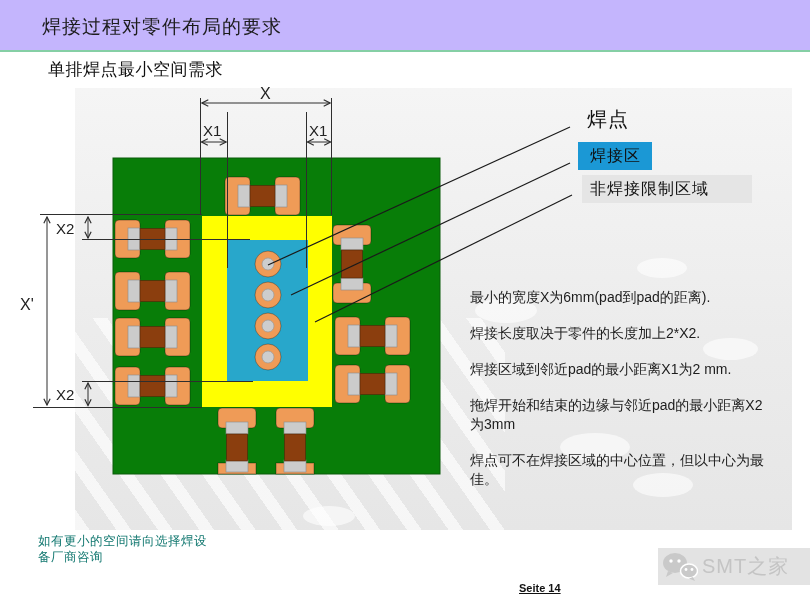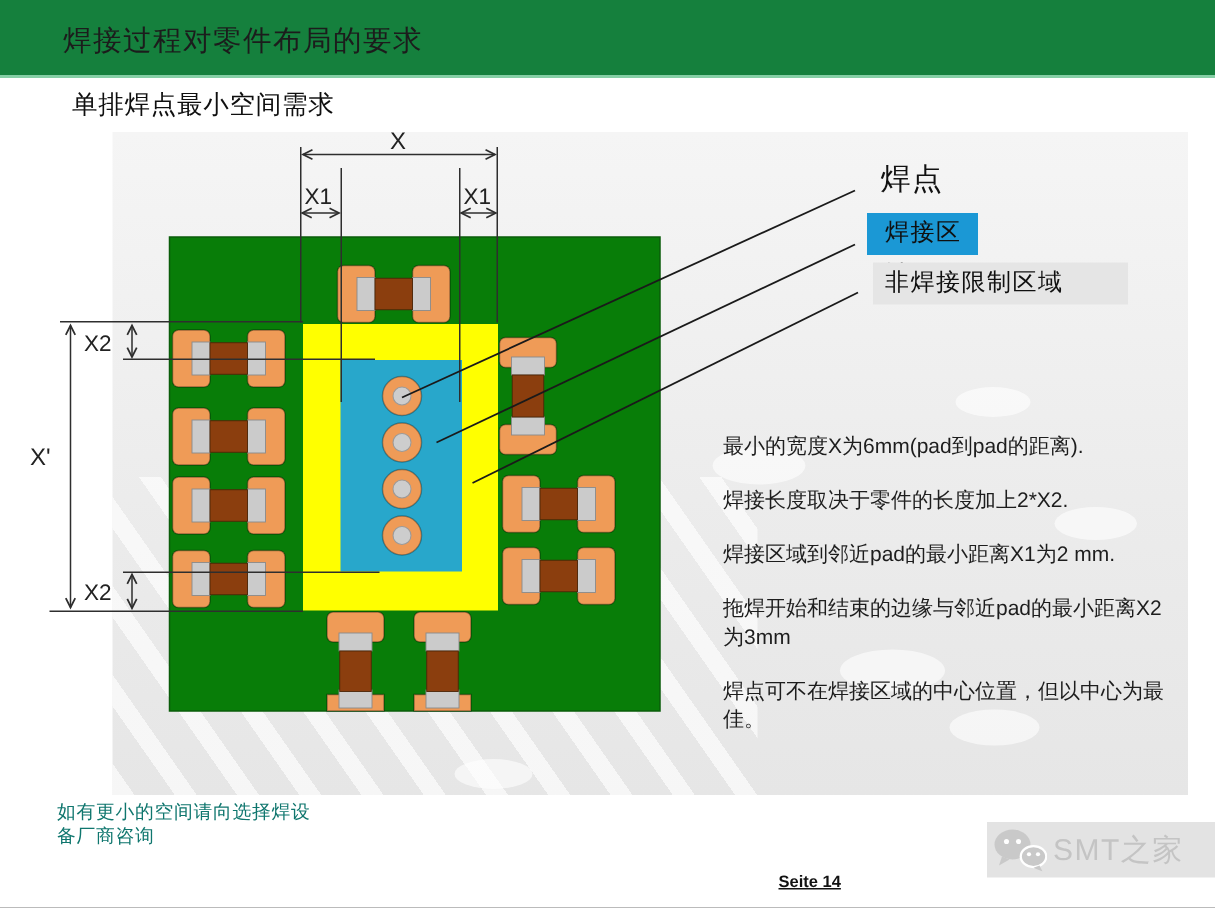--- a/index.html
+++ b/index.html
@@ -38,41 +38,41 @@
   .dim-big{font-size:16px;}
   .legend-joint{
     position:absolute;left:587px;top:106px;font-size:20px;color:#111;letter-spacing:1px;
   }
   .legend-box{
     position:absolute;height:28px;line-height:28px;font-size:16px;color:#101010;
     letter-spacing:1px;box-sizing:border-box;
   }
   .legend-blue{left:578px;top:142px;width:74px;padding-left:12px;}
   .legend-yellow{left:582px;top:175px;width:170px;padding-left:8px;}
-  .notes{position:absolute;left:470px;top:288px;width:305px;margin-left:12px;}
+  .notes{position:absolute;left:470px;top:288px;width:305px;}
   .notes p{margin:0 0 17px 0;font-size:14px;line-height:19px;color:#1d1d1d;}
   .footnote{
     position:absolute;left:38px;top:533px;margin:0;font-size:12.5px;line-height:16px;
     color:#0f766e;white-space:pre-line;letter-spacing:.5px;
   }
   .page-num{
     position:absolute;left:519px;top:582px;margin:0;font-size:11px;font-weight:bold;color:#111;text-decoration:underline;
   }
   .watermark{
     position:absolute;left:662px;top:551px;display:flex;align-items:center;gap:4px;
     color:#c4c4c4;
   }
   .watermark .wm-text{font-size:20px;letter-spacing:1px;}
 </style>
 </head>
 <body>
 
 <div class="slide">
 
-  <header class="titlebar" id="titlebar" style="background: #15803d;">
+  <header class="titlebar" id="titlebar" style="background: #c4b5fd;">
     <h1 class="title">焊接过程对零件布局的要求</h1>
   </header>
 
   <h2 class="subtitle">单排焊点最小空间需求</h2>
 
   <div class="photo-bg">
     <div class="stripes"></div>
     <div class="blob" style="left:400px;top:210px;width:62px;height:25px;"></div>
     <div class="blob" style="left:485px;top:345px;width:70px;height:28px;"></div>
     <div class="blob" style="left:558px;top:385px;width:60px;height:24px;"></div>

